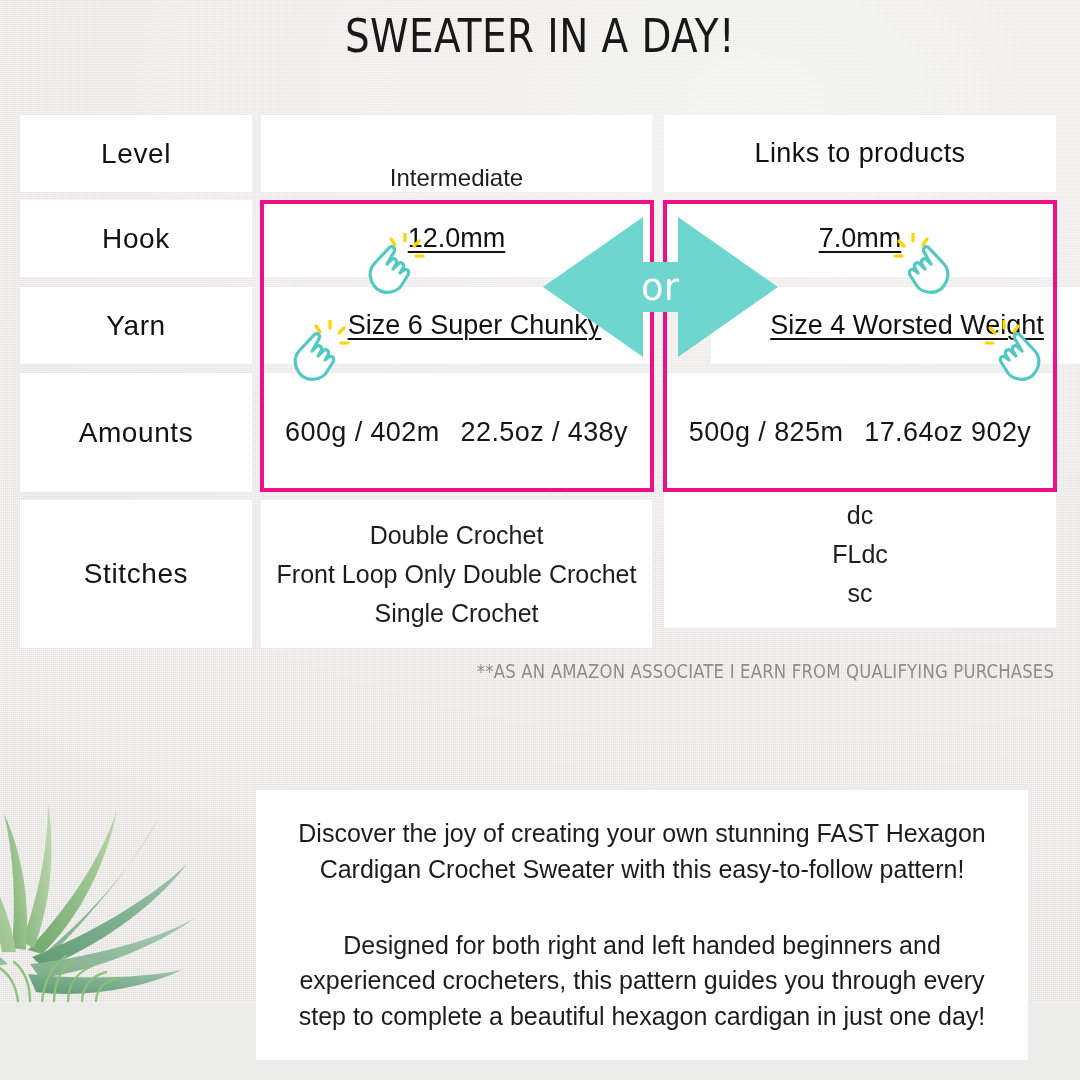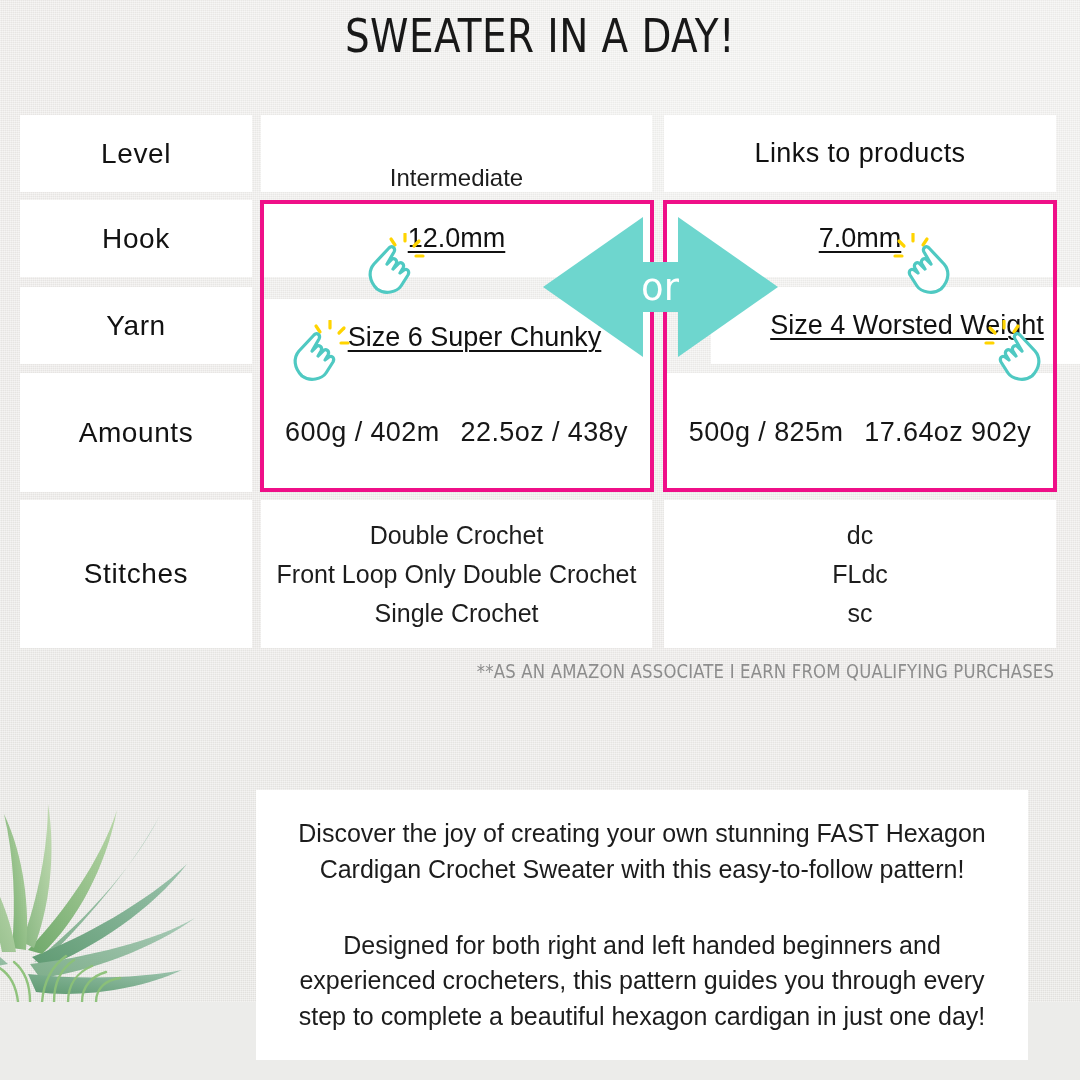--- a/index.html
+++ b/index.html
@@ -119,21 +119,21 @@
     </div>
 
   <div class="cell val" style="left:261px;top:115px;width:391px;height:77px;align-items:flex-end;">
     <span>Intermediate</span>
     </div>
 
   <div class="cell" style="left:261px;top:200px;width:391px;height:77px;">
     <span class="linkish">12.0mm</span>
     </div>
 
-  <div class="cell" style="left:261px;top:299px;width:391px;height:77px;padding-left:36px;">
+  <div class="cell" style="left:261px;top:287px;width:391px;height:77px;padding-left:36px;">
     <span class="linkish">Size 6 Super Chunky</span>
     </div>
 
   <div class="cell amt" style="left:261px;top:373px;width:391px;height:119px;">
     <div>600g / 402m</div>
     <div>22.5oz / 438y</div>
   </div>
 
   <div class="cell hdr" style="left:664px;top:115px;width:392px;height:77px;">
     <span>Links to products</span>
@@ -151,21 +151,21 @@
 
   <div class="cell" style="left:664px;top:287px;width:392px;height:77px;margin-left:47px;">
     <span class="linkish">Size 4 Worsted Weight</span>
     </div>
 
   <div class="cell amt" style="left:664px;top:373px;width:392px;height:119px;">
     <div>500g  /  825m</div>
     <div>17.64oz  902y</div>
   </div>
 
-  <div class="cell stack" style="left:664px;top:500px;width:392px;height:148px;">
+  <div class="cell stack" style="left:664px;top:480px;width:392px;height:148px;">
     <span class="val">dc</span>
     <span class="val">FLdc</span>
     <span class="val">sc</span>
   </div>
 
   <div class="pinkbox" style="left:260px;top:200px;width:394px;height:292px;"></div>
   <div class="pinkbox" style="left:663px;top:200px;width:394px;height:292px;"></div>
 
   <svg class="arrows" style="left:543px;top:217px;" width="235" height="140" viewBox="0 0 235 140">
     <polygon points="100,0 100,140 0,70" fill="#6ed6ce"></polygon>

